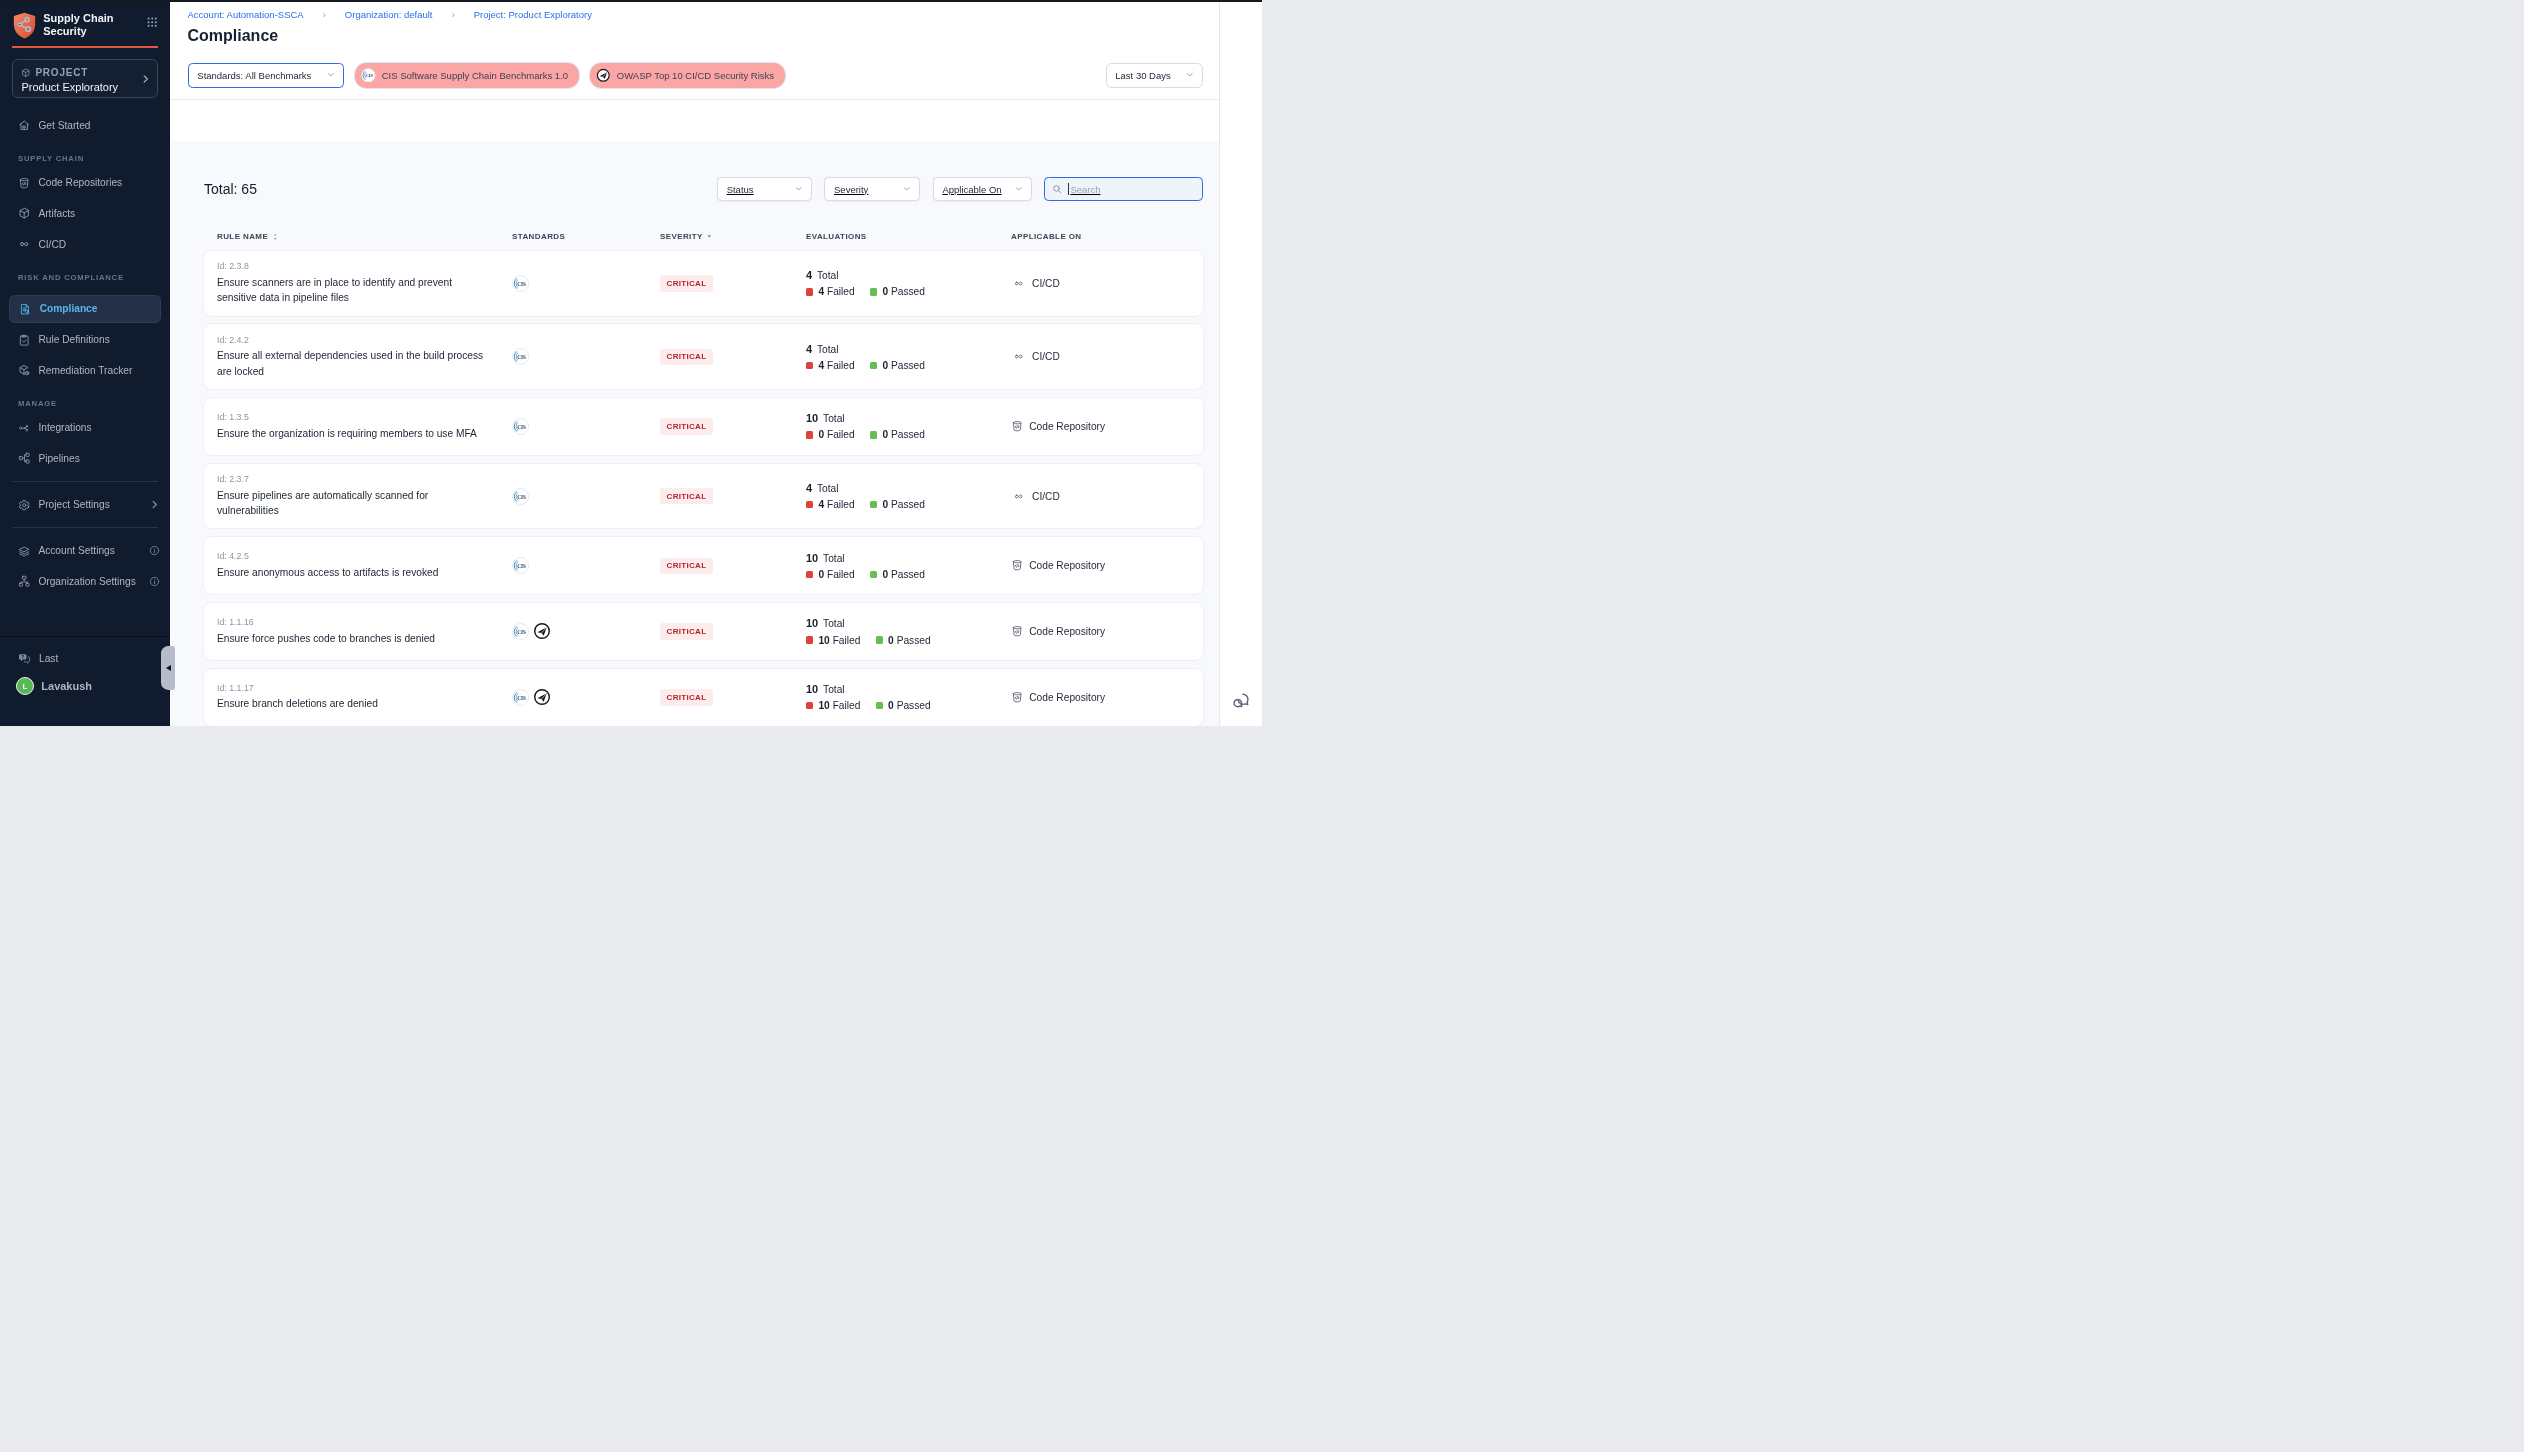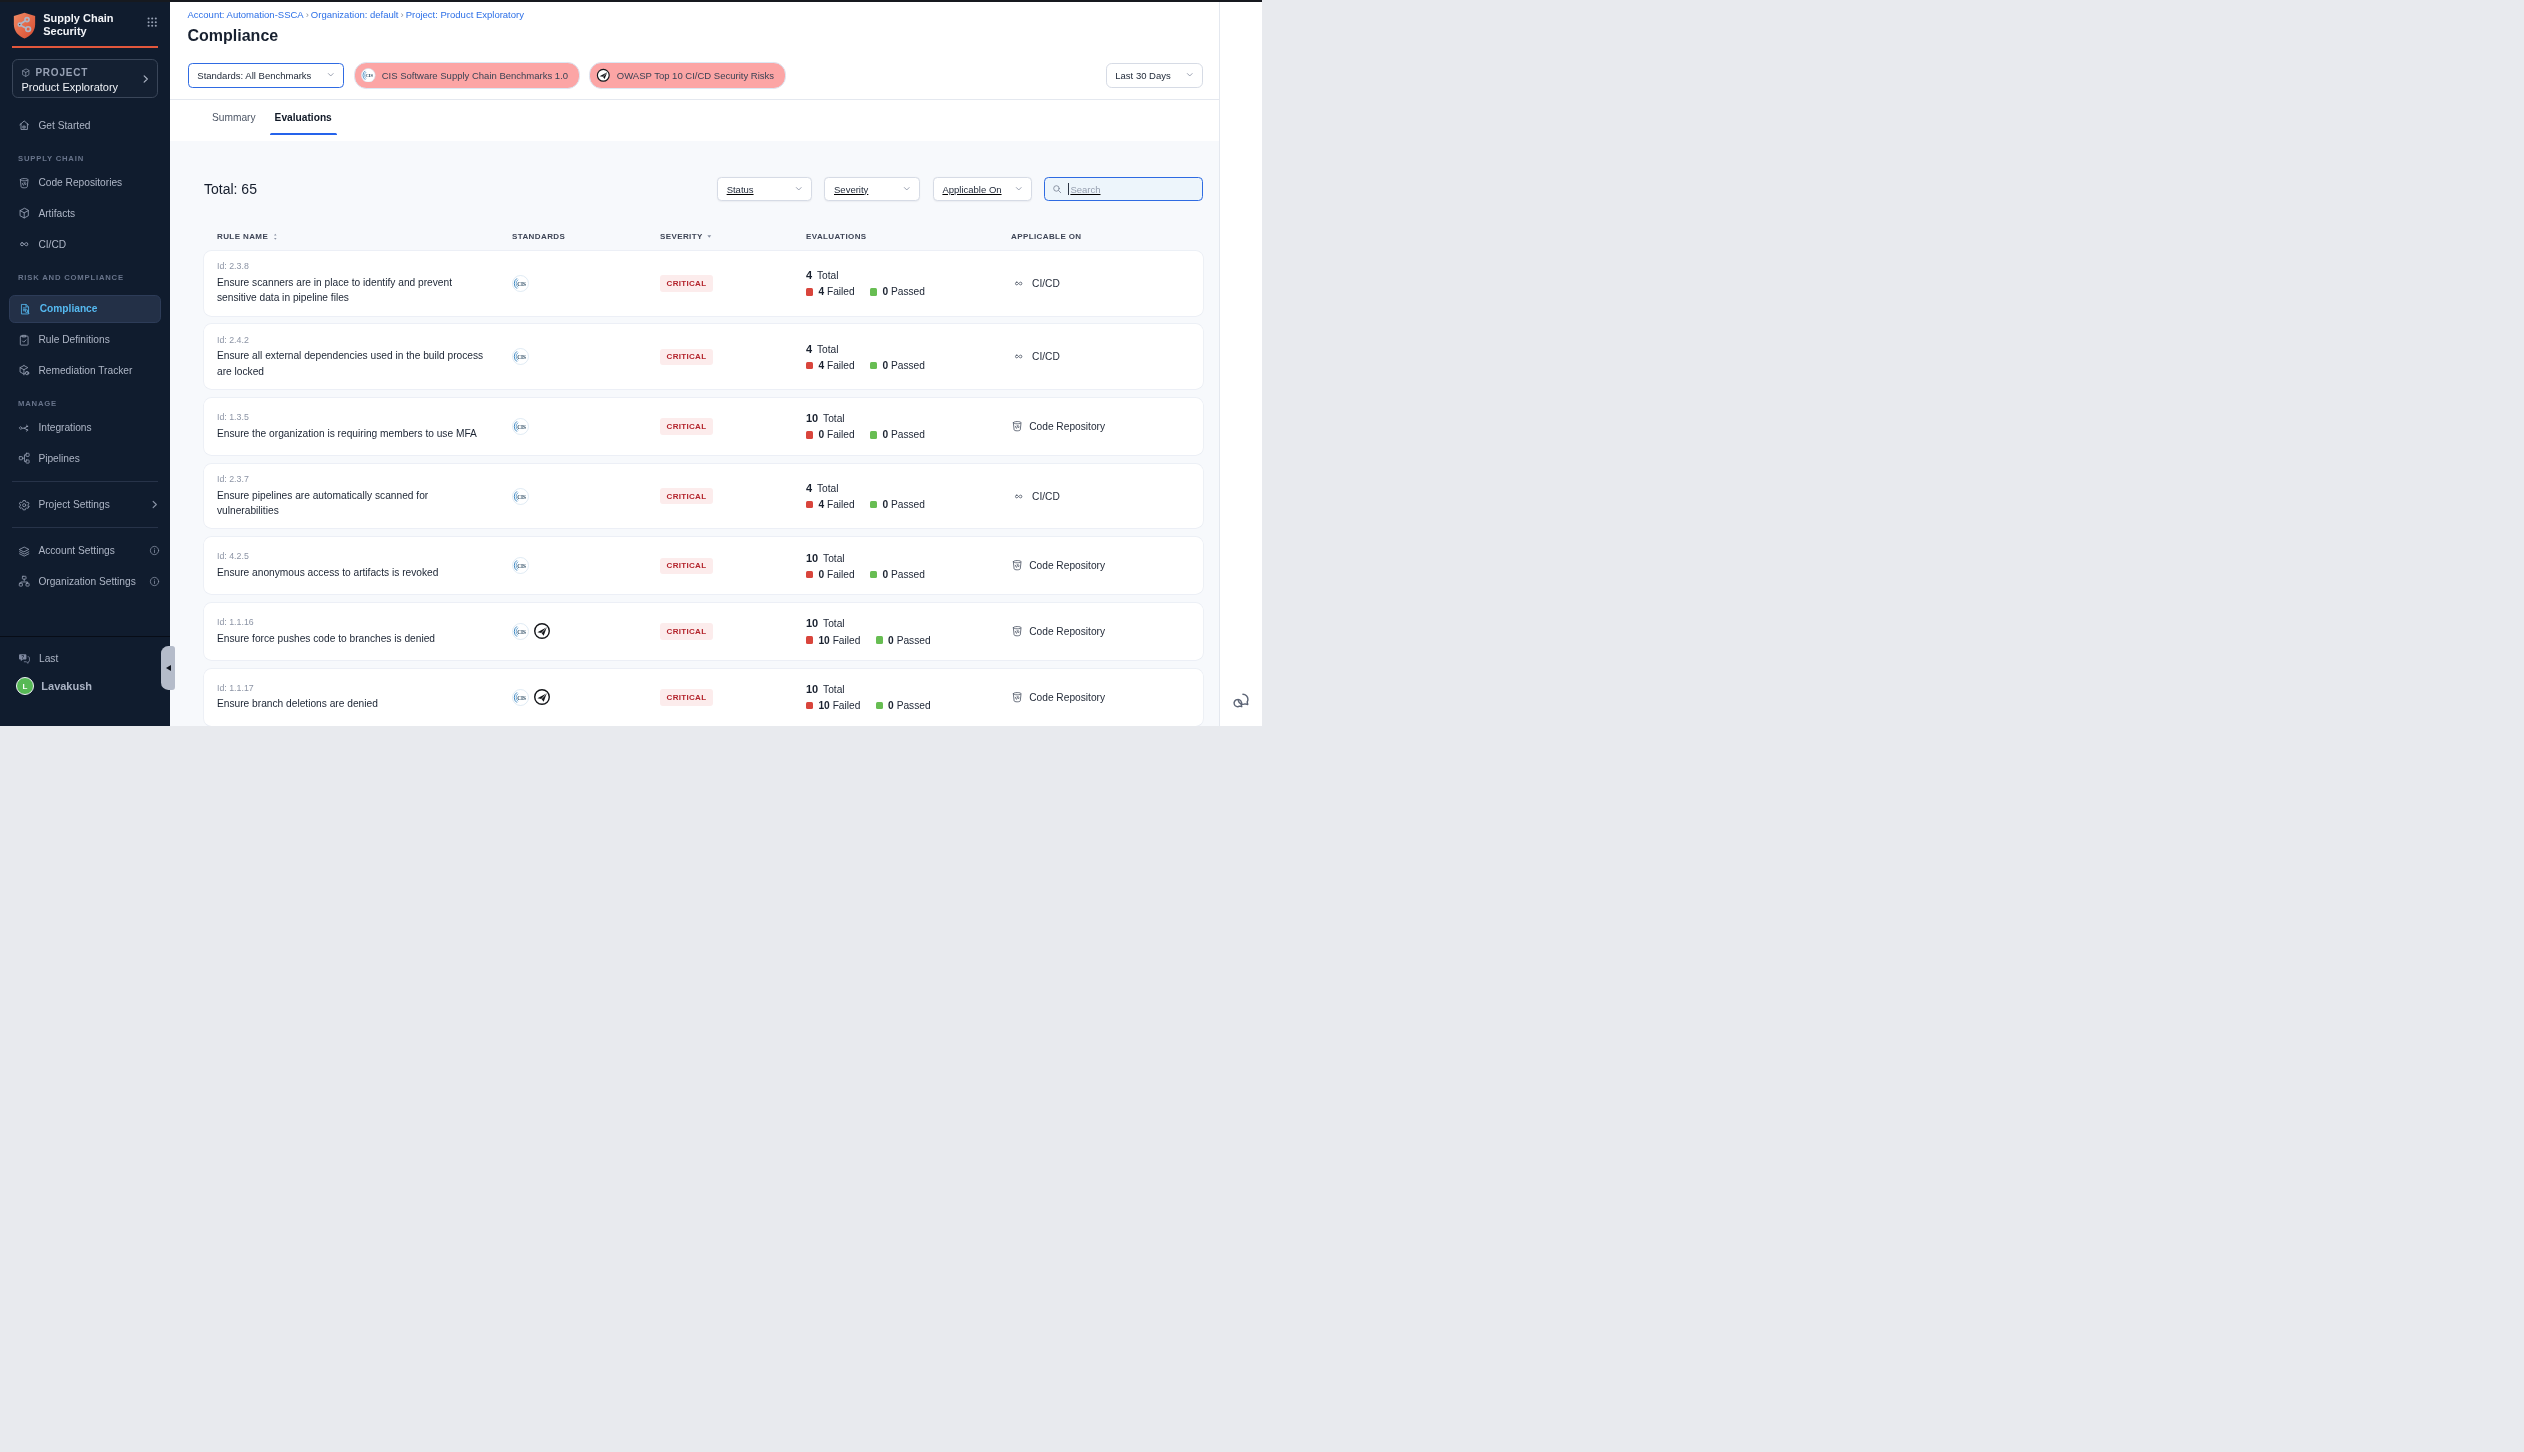--- a/index.html
+++ b/index.html
@@ -32,21 +32,21 @@
   .help-row{display:flex;align-items:center;gap:8px;height:22px;padding-left:18px;font-size:10.2px;font-weight:500;color:#aeb6c6;cursor:pointer;}
   .help-row .ic{width:13px;height:13px;color:#7f89a0;}
   .user-row{display:flex;align-items:center;padding-left:16px;margin-top:8px;cursor:pointer;}
   .avatar{width:16px;height:16px;border-radius:50%;background:#57b956;border:1.5px solid #eef2f5;color:#fff;font-size:8px;font-weight:700;display:flex;align-items:center;justify-content:center;}
   .user-name{font-size:11px;font-weight:600;color:#aab3c4;margin-left:7.3px;}
   .collapse-handle{position:absolute;left:161px;top:646px;width:14px;height:44px;background:#b5bcca;border-radius:7.3px 2.9px 2.9px 7.3px;z-index:20;display:flex;align-items:center;justify-content:center;cursor:pointer;}
   .collapse-handle .tri{width:0;height:0;border:3.7px solid transparent;border-right:5.1px solid #10151f;border-left:0;}
 
   
   .main{position:absolute;left:170px;top:0;width:1050px;height:726px;background:#fff;}
-  .crumbs{padding:8.8px 0 0 17.5px;font-size:9.5px;display:flex;gap:2px;align-items:center;color:#8b929e;}
+  .crumbs{padding:8.8px 0 0 17.5px;font-size:9.5px;display:flex;gap:19px;align-items:center;color:#8b929e;}
   .crumb{color:#2c6fe7;cursor:pointer;}
   .page-title{margin:7.3px 0 0 17.5px;font-size:16px;font-weight:700;color:#17202f;}
   .filterbar{display:flex;align-items:center;margin:17.5px 17.5px 0;height:25px;gap:10.2px;}
   .select-standards{width:156px;height:25px;border:1.5px solid #2f6be3;border-radius:4.4px;display:flex;align-items:center;padding:0 7.3px 0 8.8px;font-size:9.5px;font-weight:500;color:#222b3a;box-sizing:border-box;background:#fff;cursor:pointer;}
   .chev{width:9.5px;height:9.5px;color:#8b93a4;}
   .select-standards .chev{margin-left:auto;}
   .chip{display:flex;align-items:center;gap:5.8px;height:25px;padding:0 11px 0 6.6px;background:#fca5a5;border:0.7px solid #dbe8f4;border-radius:12.4px;font-size:9.5px;color:#3b4354;font-weight:500;cursor:pointer;}
   .chip .ic{width:14.6px;height:14.6px;}
   .last30{margin-left:auto;width:97px;height:25px;border:0.7px solid #d6dbe5;border-radius:5.8px;display:flex;align-items:center;padding:0 7.3px 0 8.8px;font-size:9.5px;color:#222b3a;box-sizing:border-box;background:#fff;cursor:pointer;}
   .last30 .chev{margin-left:auto;}
@@ -371,24 +371,20 @@
         <span>Last 30 Days</span>
         <span class="ic chev" id="date-chev-slot">
             <svg viewBox="0 0 24 24" fill="none" stroke="currentColor" stroke-linecap="round" stroke-linejoin="round" stroke-width="2.2">
               <path d="m6 9 6 6 6-6"></path>
             </svg>
           </span>
       </div>
     </div>
     <div class="hdr-div"></div>
 
-    <div class="tabs">
-      <div class="tab">Summary</div>
-      <div class="tab active">Evaluations</div>
-    </div>
 
     <div class="content">
       <div class="toolbar">
         <span class="total">Total: 65</span>
         <div class="tgroup">
           <div class="dd dd-status">
             <span>Status</span>
             <span class="ic chev" id="chev1">
                 <svg viewBox="0 0 24 24" fill="none" stroke="currentColor" stroke-linecap="round" stroke-linejoin="round" stroke-width="2.2">
                   <path d="m6 9 6 6 6-6"></path>

